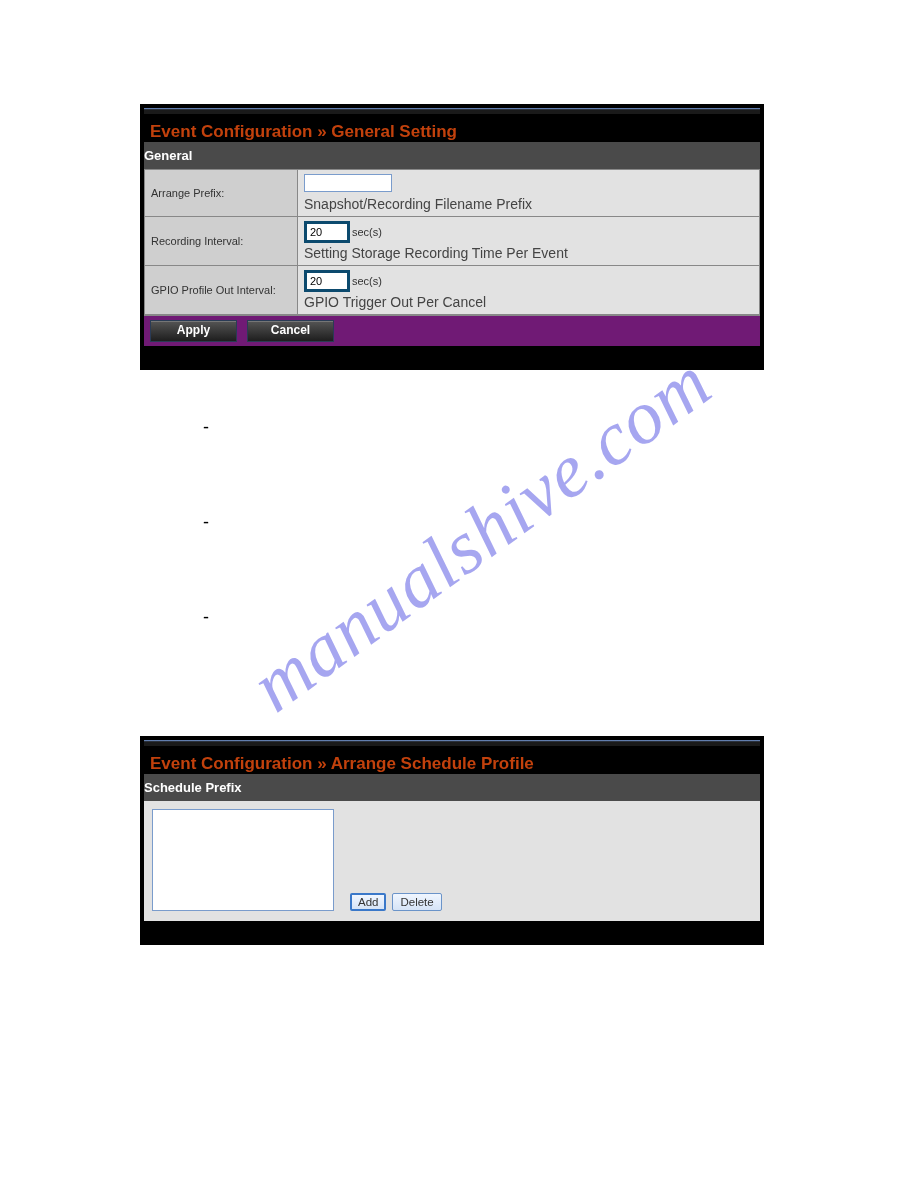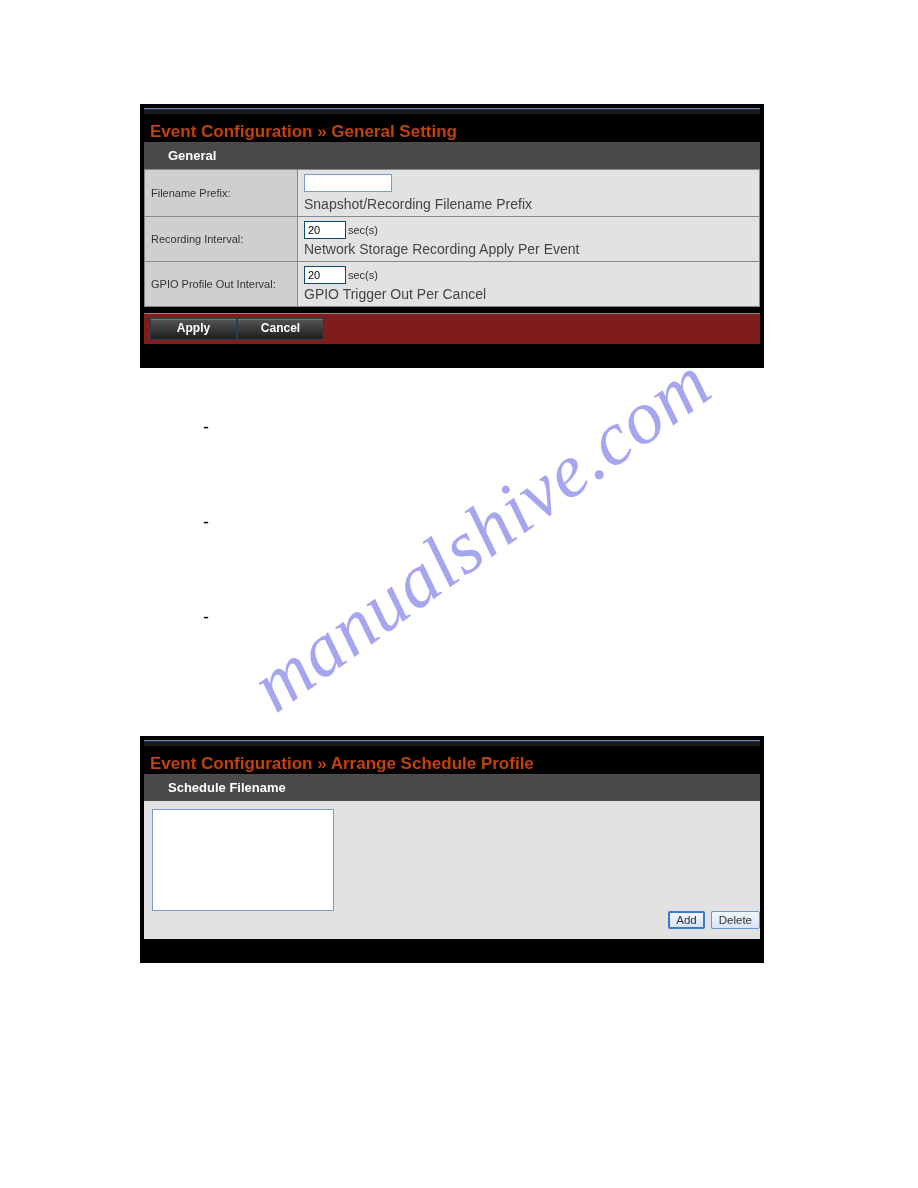--- a/index.html
+++ b/index.html
@@ -34,21 +34,21 @@
     font-size: 17px;
     font-weight: bold;
     padding: 8px 6px 0 6px;
     background: #000;
   }
   .section-heading {
     background: #4a4a4a;
     color: #fff;
     font-weight: bold;
     font-size: 13px;
-    padding: 6px 24px;
+    padding: 6px 0;
   }
   table.form-table {
     width: 100%;
     border-collapse: collapse;
     background: #e2e2e2;
     font-size: 11px;
     color: #333;
   }
   table.form-table td {
     border: 1px solid #888;
@@ -63,57 +63,56 @@
   }
   .text-input {
     border: 1px solid #7a9ccc;
     background: #fff;
     font-size: 11px;
     padding: 2px 3px;
     width: 80px;
     margin-bottom: 2px;
   }
   .num-input {
-    border: 1px solid #0c4a6e;
+    border: 3px solid #0c4a6e;
     background: #fff;
     font-size: 11px;
     padding: 2px 3px;
     width: 34px;
     margin-right: 2px;
   }
   .hint {
     color: #444;
     font-size: 14px;
     margin-top: 2px;
   }
   .button-row {
-    background: #7f1d1d;
+    background: #701a75;
     padding: 4px 6px;
     border-top: 1px solid #888;
     display: flex;
-    margin-top: 6px;
+    gap: 10px;
   }
   .dark-button {
     background: linear-gradient(#555, #1e1e1e);
     border: 1px solid #2a3b55;
     color: #fff;
     font-size: 12px;
     width: 85px;
     height: 20px;
     text-align: center;
     line-height: 18px;
     font-weight: bold;
     box-shadow: inset 0 1px 0 rgba(255,255,255,0.2);
   }
   .profile-body {
     background: #e2e2e2;
     padding: 8px 0 10px 8px;
     display: flex;
-    gap: 0;
-    flex-direction: column;
+    gap: 16px;
   }
   .profile-list {
     width: 180px;
     height: 100px;
     background: #fff;
     border: 1px solid #7a9ccc;
   }
   .profile-buttons {
     align-self: flex-end;
     display: flex;
@@ -172,31 +171,31 @@
   <span>-</span>
 </div>
 
 <div class="panel panel-top">
   <div class="title-bar"></div>
   <div class="panel-heading">Event Configuration » General Setting</div>
   <div class="section-heading">General</div>
   <table class="form-table">
     <tbody>
         <tr>
-      <td class="label-cell">Filename Prefix:</td>
+      <td class="label-cell">Arrange Prefix:</td>
       <td>
         <input class="text-input" value="" style="">
         <div class="hint">Snapshot/Recording Filename Prefix</div>
       </td>
     </tr>
     <tr>
       <td class="label-cell">Recording Interval:</td>
       <td>
         <input class="num-input" value="20" style=""><span>sec(s)</span>
-        <div class="hint">Network Storage Recording Apply Per Event</div>
+        <div class="hint">Setting Storage Recording Time Per Event</div>
       </td>
     </tr>
     <tr>
       <td class="label-cell">GPIO Profile Out Interval:</td>
       <td>
         <input class="num-input" value="20" style=""><span>sec(s)</span>
         <div class="hint">GPIO Trigger Out Per Cancel</div>
       </td>
     </tr>
   </tbody>
@@ -204,21 +203,21 @@
   <div class="button-row">
     <div class="dark-button">Apply</div>
     <div class="dark-button">Cancel</div>
   </div>
   <div class="bottom-gap"></div>
 </div>
 
 <div class="panel panel-bottom">
   <div class="title-bar"></div>
   <div class="panel-heading">Event Configuration » Arrange Schedule Profile</div>
-  <div class="section-heading">Schedule Filename</div>
+  <div class="section-heading">Schedule Prefix</div>
   <div class="profile-body">
     <div class="profile-list"></div>
     <div class="profile-buttons">
       <div class="small-button selected">Add</div>
       <div class="small-button">Delete</div>
     </div>
   </div>
   <div class="bottom-gap"></div>
 </div>
 

